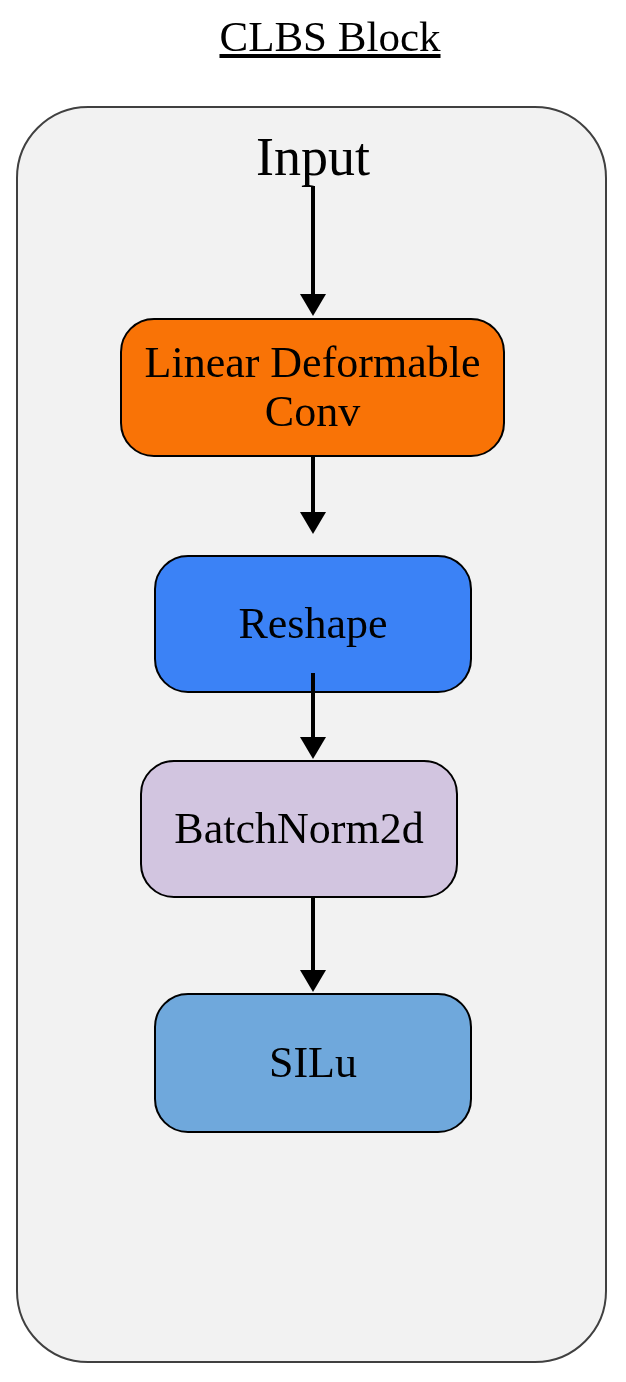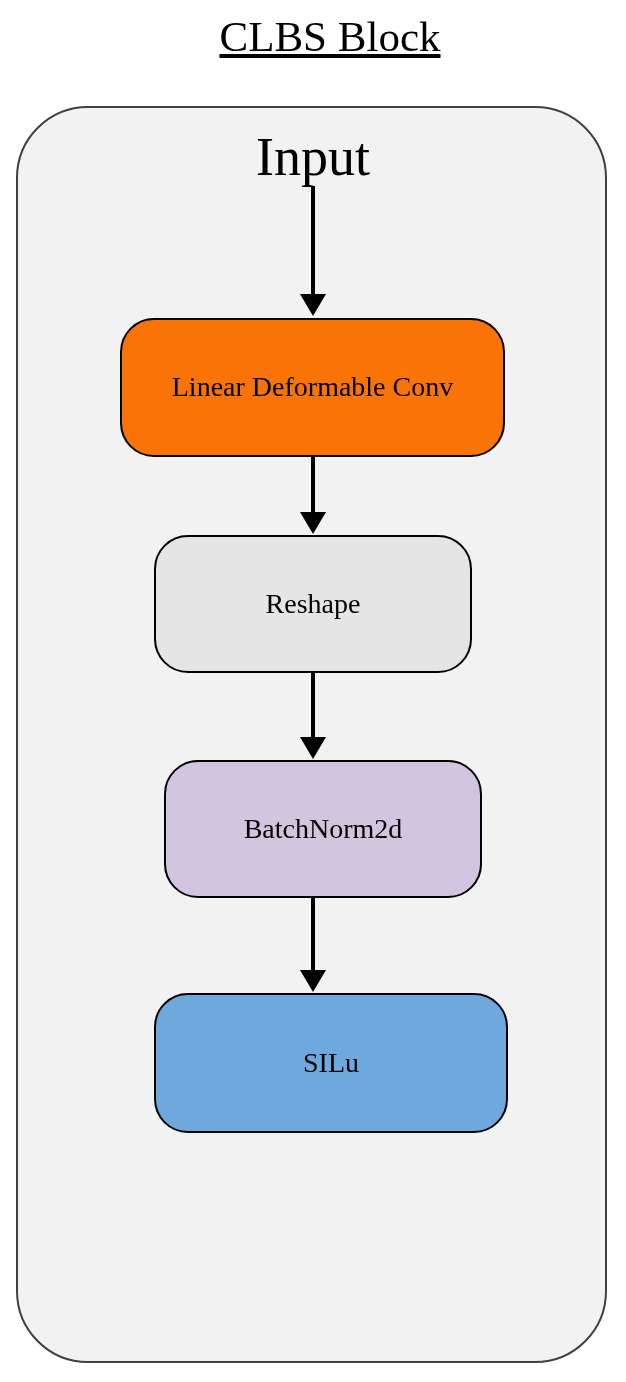--- a/index.html
+++ b/index.html
@@ -72,51 +72,51 @@
   .arrow-3 { top: 673px; height: 86px; }
   .arrow-4 { top: 898px; height: 94px; }
   .node {
     position: absolute;
     border: 2px solid #000000;
     border-radius: 34px;
     display: flex;
     align-items: center;
     justify-content: center;
     text-align: center;
-    font-size: 28px;
+    font-size: 44px;
     line-height: 1.1;
     box-sizing: border-box;
     padding: 0 22px;
     color: #000000;
   }
   .node-conv {
     left: 120px;
     top: 318px;
     width: 385px;
     height: 139px;
     background: #F97306;
   }
   .node-reshape {
     left: 154px;
     top: 535px;
     width: 318px;
     height: 138px;
     background: #D8ECF1;
   }
   .node-batchnorm {
-    left: 164px;
+    left: 140px;
     top: 760px;
     width: 318px;
     height: 138px;
     background: #D2C5E0;
   }
   .node-silu {
     left: 154px;
     top: 993px;
-    width: 354px;
+    width: 318px;
     height: 140px;
     background: #6FA8DC;
   }
 </style>
 </head>
 <body>
 
 <div class="canvas">
 
   <div class="diagram-title">CLBS Block</div>
@@ -132,21 +132,21 @@
 
   <div class="node node-conv" style="background-color: rgb(249, 115, 6);">
     <span>Linear Deformable Conv</span>
   </div>
 
   <div class="flow-arrow arrow-2">
     <div class="arrow-line"></div>
     <div class="arrowhead"></div>
   </div>
 
-  <div class="node node-reshape" style="background-color: #e5e5e5;">
+  <div class="node node-reshape" style="background-color: #3b82f6; margin-top: 20px;">
     <span>Reshape</span>
   </div>
 
   <div class="flow-arrow arrow-3">
     <div class="arrow-line"></div>
     <div class="arrowhead"></div>
   </div>
 
   <div class="node node-batchnorm" style="background-color: rgb(210, 197, 224);">
     <span>BatchNorm2d</span>

